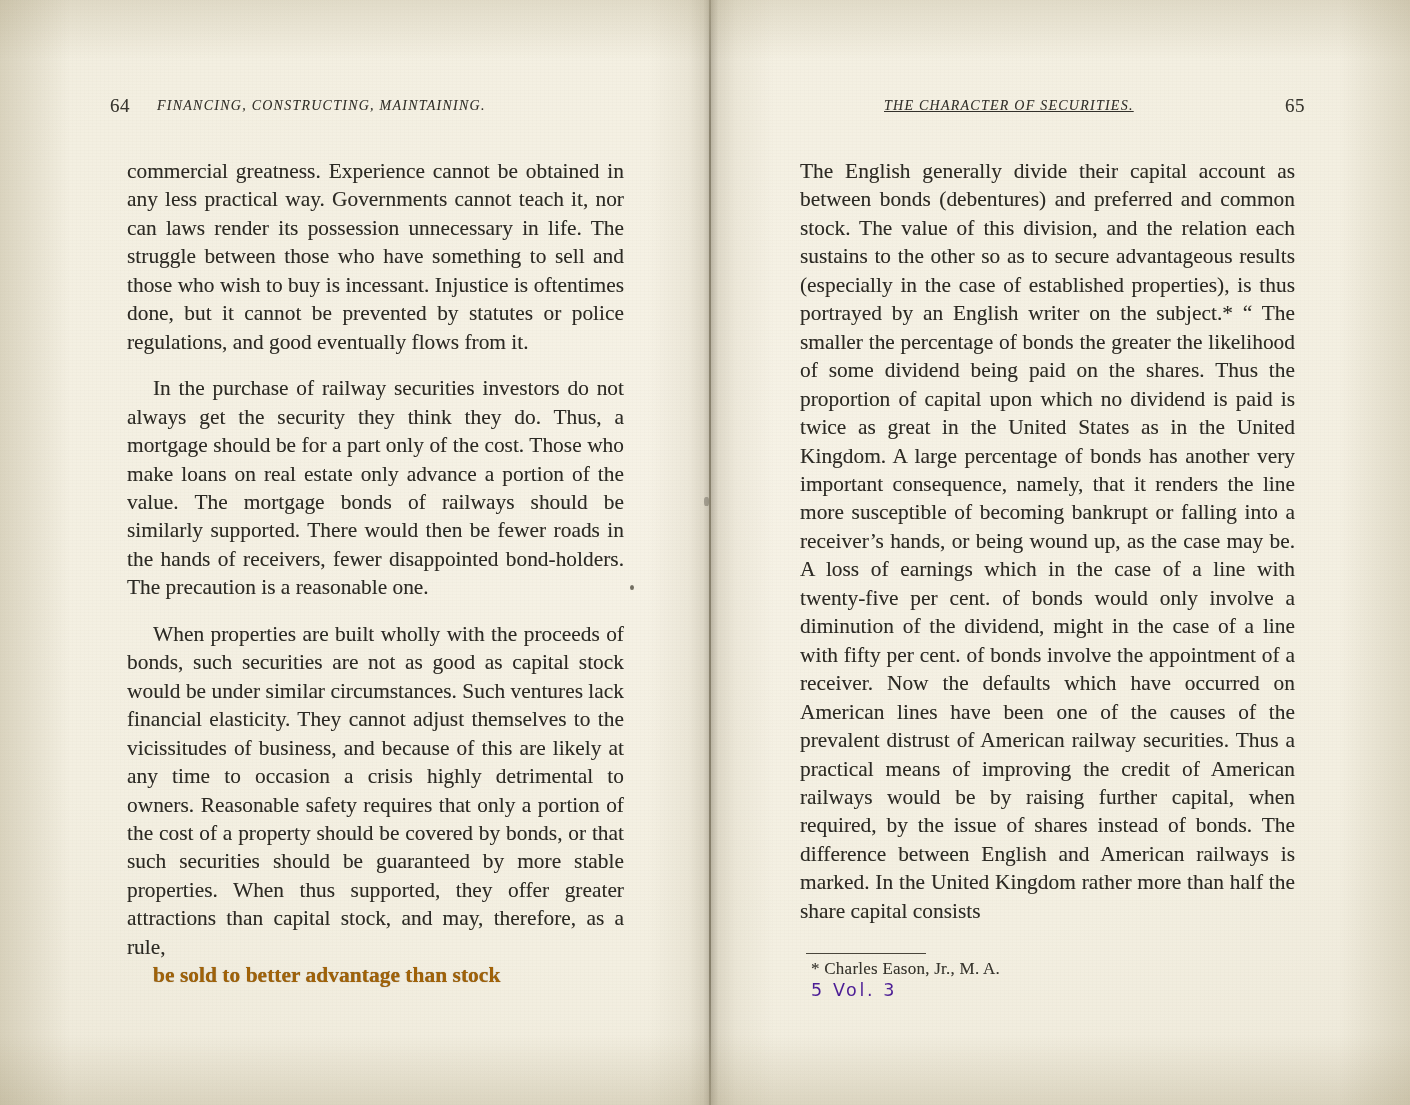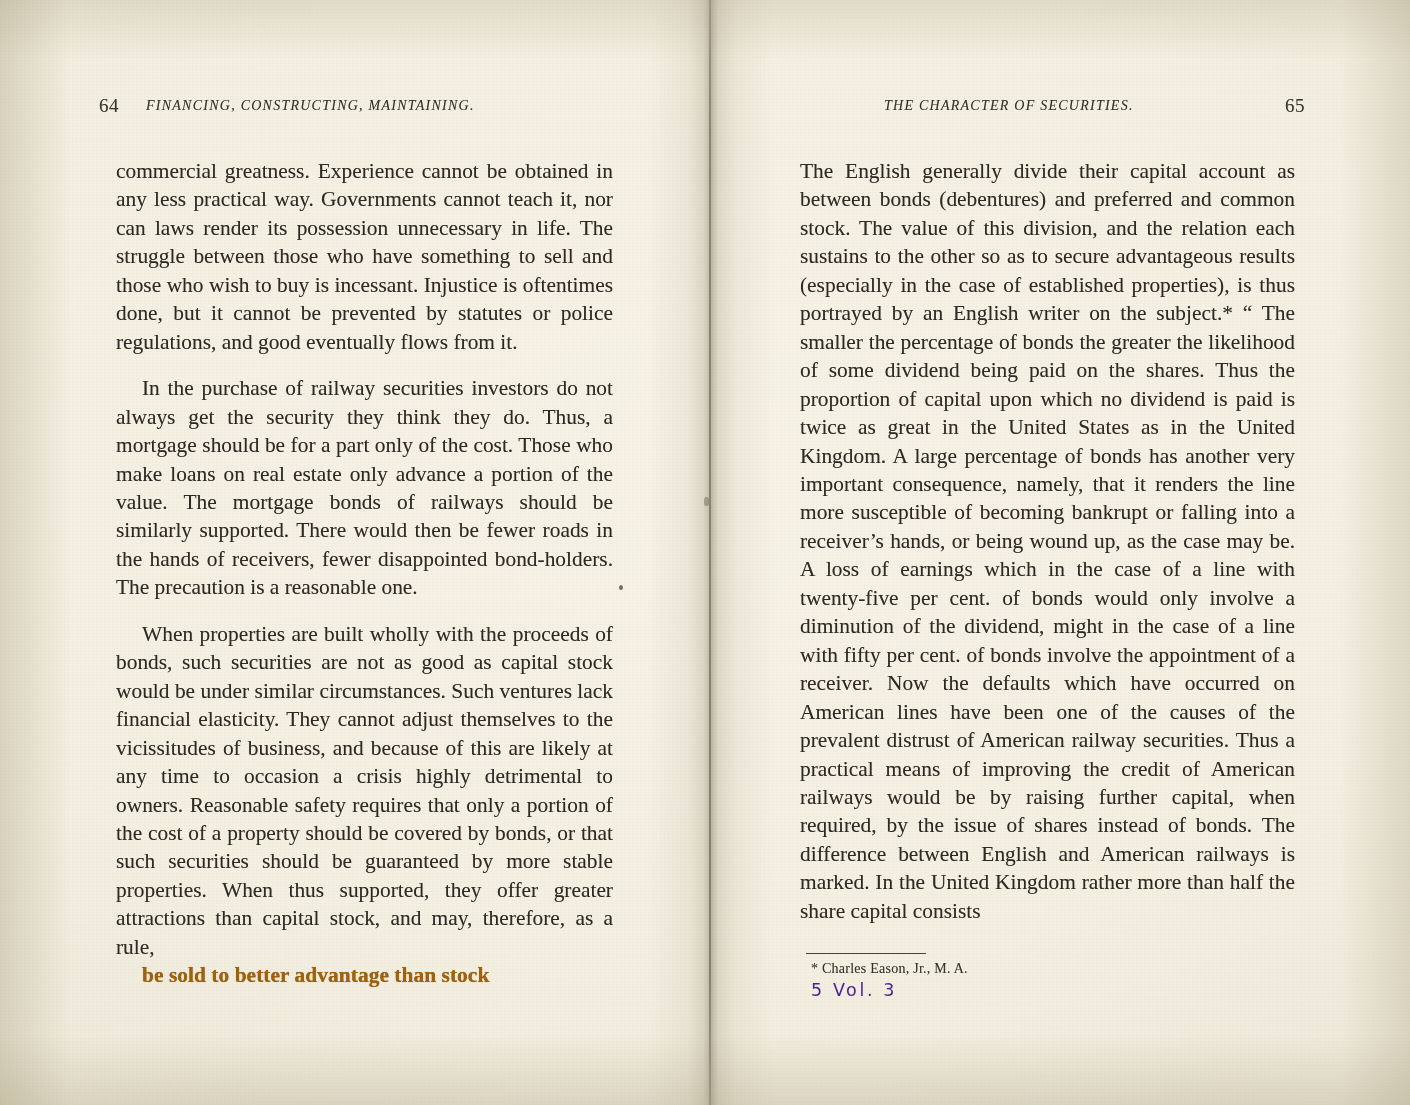--- a/index.html
+++ b/index.html
@@ -74,21 +74,21 @@
   }
   .gutter-speck {
     position: absolute;
     left: 704px; top: 497px; width: 5px; height: 9px;
     background: rgba(90,86,74,.42);
     border-radius: 40%;
   }
 
   
   .leaf { position: absolute; top: 0; height: 1105px; }
-  .leaf-left  { left: 0px;   width: 712px; }
+  .leaf-left  { left: 11px;   width: 712px; }
   .leaf-right { left: 706px; width: 704px; }
 
   
   .runhead {
     position: absolute;
     height: 26px;
     line-height: 26px;
     white-space: nowrap;
   }
   .folio {
@@ -105,21 +105,21 @@
     letter-spacing: 1.25px;
     color: #33312b;
     line-height: 26px;
     white-space: nowrap;
   }
 
   
   .folio-left   { left: 99px;  top: 93px; }
   .title-left   { left: 146px; top: 93px; }
   
-  .title-right  { left: 884px; top: 93px; }
+  .title-right  { left: 884px; top: 93px; text-decoration: underline; }
   .folio-right  { left: 1285px; top: 93px; }
 
   
   .col {
     position: absolute;
     font-size: 21.4px;
     line-height: 28.45px;
     text-align: justify;
     text-align-last: left;
     color: #2c2a24;
@@ -160,21 +160,21 @@
   
   .footnote-rule {
     position: absolute;
     left: 806px; top: 953px;
     width: 120px; height: 1px;
     background: #4a463c;
   }
   .footnote-text {
     position: absolute;
     left: 811px; top: 958px;
-    font-size: 14px;
+    font-size: 17px;
     line-height: 22px;
     letter-spacing: .25px;
     color: #35332c;
     white-space: nowrap;
   }
 
   
   .signature {
     position: absolute;
     left: 811px; top: 980px;

